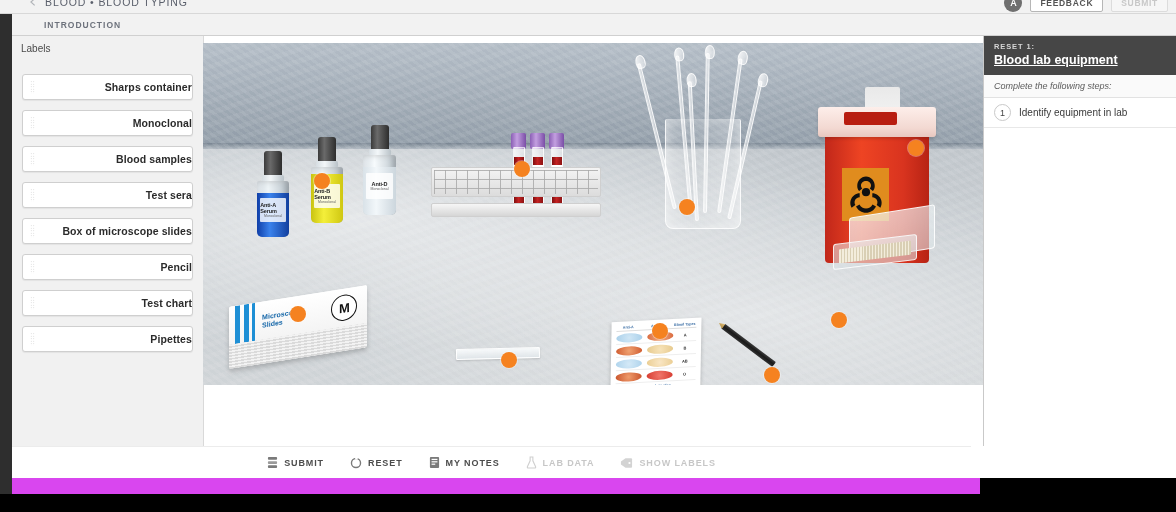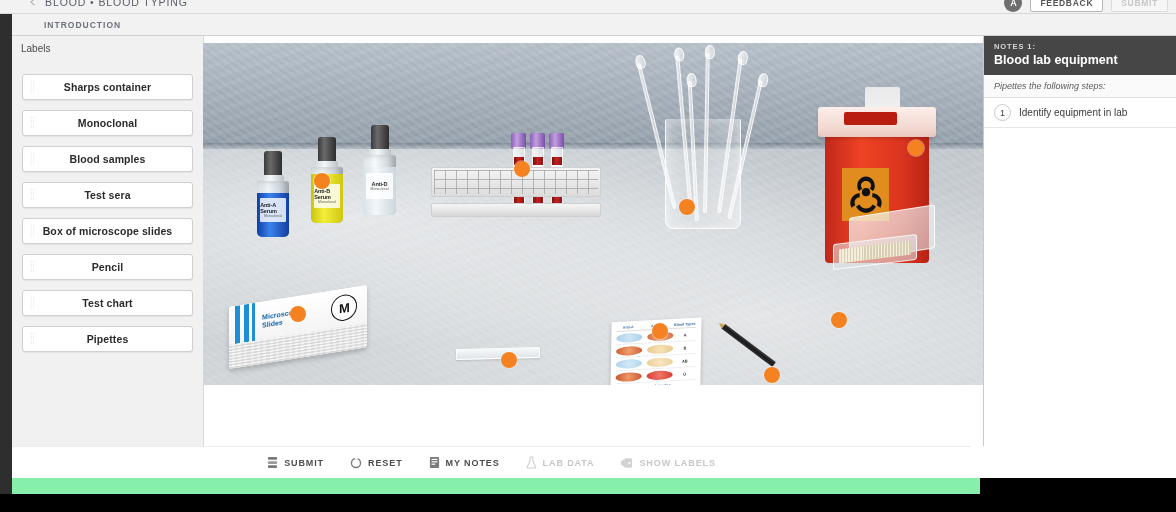--- a/index.html
+++ b/index.html
@@ -5,21 +5,21 @@
   * { box-sizing: border-box; margin: 0; padding: 0; }
   html, body {
     width: 1176px; height: 512px;
     background: #000;
     font-family: "Liberation Sans", sans-serif;
     overflow: hidden;
   }
   #app {
     position: relative;
     width: 980px; height: 512px;
-    background: #86efac;
+    background: #d946ef;
   }
   
   .header {
     position: absolute; left: 0; top: 0; width: 1176px; height: 14px;
     background: #f2f2f2;
     border-bottom: 1px solid #d8d8d8;
     overflow: hidden;
   }
   .header-left {
     position: absolute; left: 28px; top: -4px;
@@ -87,21 +87,21 @@
     padding: 7px 0 20px 9px;
   }
   .label-chip {
     position: relative;
     margin: 0 10px 10px 10px;
     height: 26px;
     background: #fff;
     border: 1px solid #cfcfcf;
     border-radius: 3px;
     box-shadow: 0 1px 1px rgba(0,0,0,.06);
-    display: flex; align-items: center; justify-content: center;
+    display: flex; align-items: center; justify-content: flex-end;
     cursor: grab;
   }
   .label-chip .grip {
     position: absolute; left: 7px; top: 50%; transform: translateY(-50%);
     width: 5px; height: 13px;
     background-image:
       radial-gradient(circle, #cfcfcf 45%, transparent 46%);
     background-size: 2.5px 2.5px;
     opacity: .95;
   }
@@ -354,21 +354,21 @@
 
   
   .phase-panel {
     position:absolute; right:0; top:0; width:193px; height:410px;
     background:#fff; border-left:1px solid #c9c9c9;
   }
   .phase-head {
     background:#464646; color:#fff; padding:6px 10px 8px 10px;
   }
   .phase-kicker{ font-size:7.5px; letter-spacing:.9px; color:#d6d6d6; font-weight:bold;}
-  .phase-title{ font-size:12.5px; font-weight:bold; margin-top:2px; }
+  .phase-title{ font-size:12.5px; font-weight:bold; margin-top:2px;text-decoration:underline; }
   .phase-sub {
     font-size:9px; font-style:italic; color:#5c5c5c;
     padding:6px 10px; border-bottom:1px solid #e2e2e2;
     background:#fafafa;
   }
   .step-row{
     display:flex; align-items:center; gap:8px;
     padding:6px 10px; border-bottom:1px solid #e8e8e8;
   }
   .step-num{
@@ -635,24 +635,24 @@
       <div class="hotspot" style="left:705px; top:97px;"></div>
       <div class="hotspot" style="left:628px; top:269px;"></div>
       <div class="hotspot" style="left:87px; top:263px;"></div>
       <div class="hotspot" style="left:298px; top:309px;"></div>
       <div class="hotspot" style="left:449px; top:280px;"></div>
       <div class="hotspot" style="left:561px; top:324px;"></div>
     </div>
 
     <div class="phase-panel">
       <div class="phase-head">
-        <div class="phase-kicker">NOTES 1:</div>
+        <div class="phase-kicker">RESET 1:</div>
         <div class="phase-title">Blood lab equipment</div>
       </div>
-      <div class="phase-sub">Pipettes the following steps:</div>
+      <div class="phase-sub">Complete the following steps:</div>
       <div class="step-row">
         <div class="step-num">1</div>
         <div class="step-txt">Identify equipment in lab</div>
       </div>
     </div>
   </div>
 
   <div class="toolbar">
     <div class="tool">
       <span>

